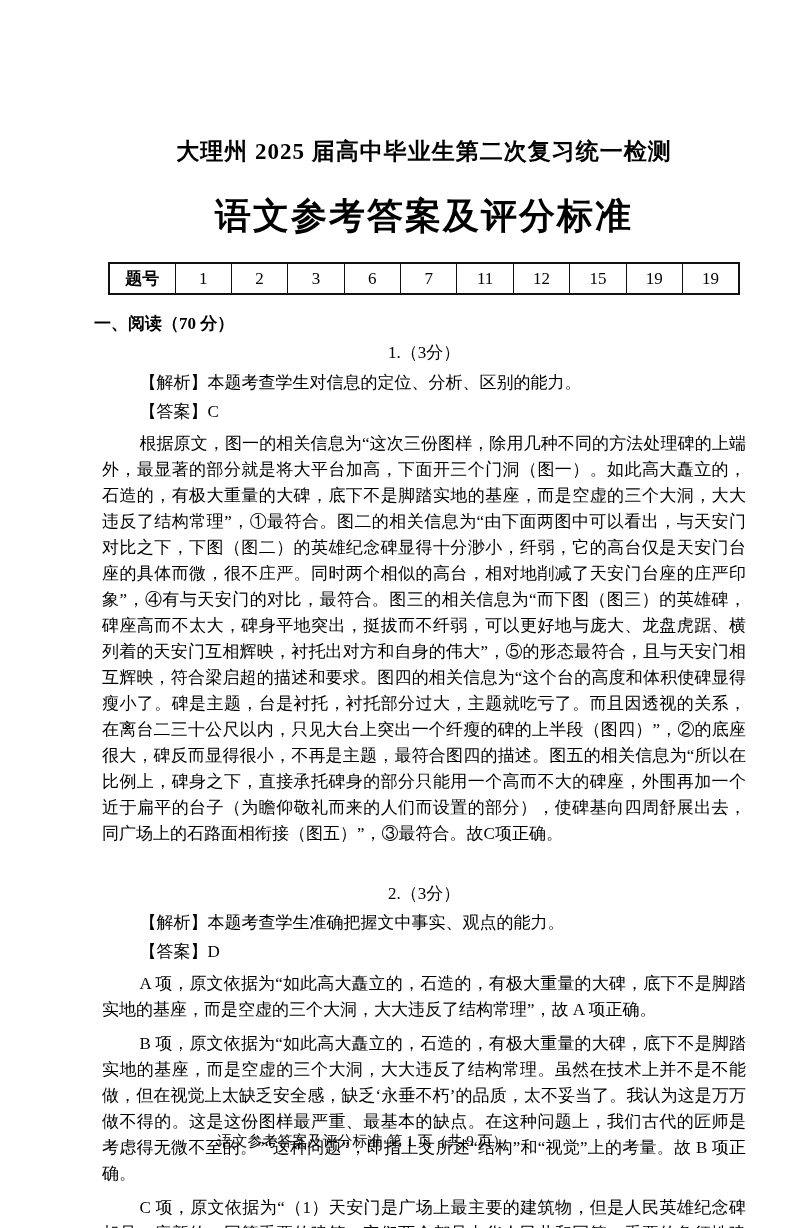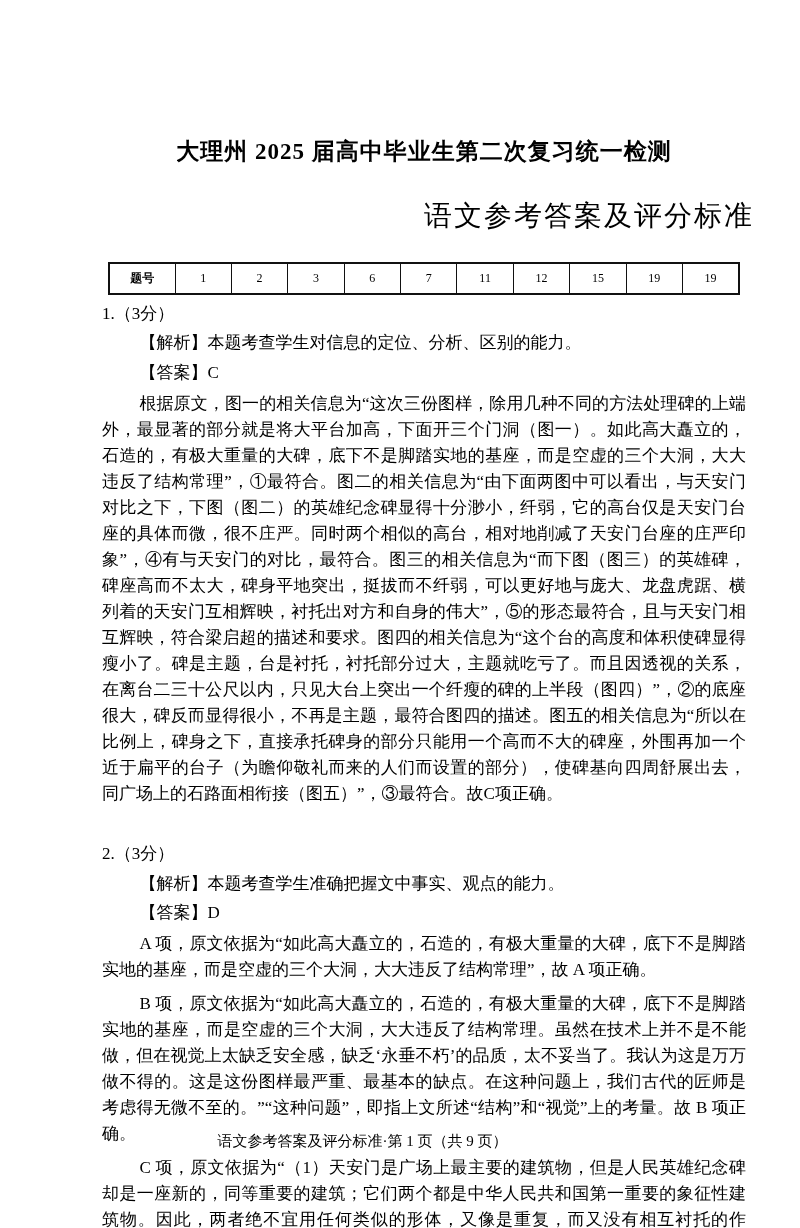--- a/index.html
+++ b/index.html
@@ -15,55 +15,55 @@
     padding: 106px 62px 0 62px;
   }
   .title-small {
     text-align: center;
     font-size: 23px;
     font-weight: bold;
     line-height: 28px;
     letter-spacing: 1px;
   }
   .title-large {
-    text-align: right;
-    font-size: 28px;
-    font-weight: normal;
+    text-align: center;
+    font-size: 36px;
+    font-weight: bold;
     line-height: 48px;
     margin-top: 26px;
     letter-spacing: 2px;
   }
   table.answer-table {
     border-collapse: collapse;
     margin: 22px auto 0 auto;
     width: 632px;
     table-layout: fixed;
   }
   table.answer-table td {
     border: 1px solid #111;
     text-align: center;
     vertical-align: middle;
     height: 31px;
-    font-size: 12px;
+    font-size: 17px;
     padding: 0;
   }
   table.answer-table { border: 2px solid #111; }
   table.answer-table td.row-label { font-weight: bold; width: 66px; }
   .section-heading {
     font-weight: bold;
     font-size: 17px;
     line-height: 21.4px;
     margin-top: 18px;
   }
   .subsection-heading {
     font-weight: bold;
     font-size: 17px;
     line-height: 21.4px;
   }
-  .q-number { font-size: 17px; line-height: 21.4px; }
+  .q-number { font-size: 17px; line-height: 21.4px; text-align: center; }
   .indent-line { font-size: 17px; line-height: 21.4px; text-indent: 2.2em; }
   .para {
     font-size: 17px;
     line-height: 26px;
     text-indent: 2.2em;
     text-align: justify;
   }
   .q2-block { margin-top: 36px; }
   .footer {
     position: absolute;
@@ -94,20 +94,21 @@
         <td>7</td>
         <td>11</td>
         <td>12</td>
         <td>15</td>
         <td>19</td>
         <td>19</td>
       </tr>
     </tbody>
   </table>
 
+  <div class="section-heading">一、阅读（70 分）</div>
 
   <div>
     <div class="q-number">1.（3分）</div>
     <div class="indent-line">【解析】本题考查学生对信息的定位、分析、区别的能力。</div>
     <div class="indent-line">【答案】C</div>
     <div class="para">根据原文，图一的相关信息为“这次三份图样，除用几种不同的方法处理碑的上端外，最显著的部分就是将大平台加高，下面开三个门洞（图一）。如此高大矗立的，石造的，有极大重量的大碑，底下不是脚踏实地的基座，而是空虚的三个大洞，大大违反了结构常理”，①最符合。图二的相关信息为“由下面两图中可以看出，与天安门对比之下，下图（图二）的英雄纪念碑显得十分渺小，纤弱，它的高台仅是天安门台座的具体而微，很不庄严。同时两个相似的高台，相对地削减了天安门台座的庄严印象”，④有与天安门的对比，最符合。图三的相关信息为“而下图（图三）的英雄碑，碑座高而不太大，碑身平地突出，挺拔而不纤弱，可以更好地与庞大、龙盘虎踞、横列着的天安门互相辉映，衬托出对方和自身的伟大”，⑤的形态最符合，且与天安门相互辉映，符合梁启超的描述和要求。图四的相关信息为“这个台的高度和体积使碑显得瘦小了。碑是主题，台是衬托，衬托部分过大，主题就吃亏了。而且因透视的关系，在离台二三十公尺以内，只见大台上突出一个纤瘦的碑的上半段（图四）”，②的底座很大，碑反而显得很小，不再是主题，最符合图四的描述。图五的相关信息为“所以在比例上，碑身之下，直接承托碑身的部分只能用一个高而不大的碑座，外围再加一个近于扁平的台子（为瞻仰敬礼而来的人们而设置的部分），使碑基向四周舒展出去，同广场上的石路面相衔接（图五）”，③最符合。故C项正确。</div>
   </div>
 
   <div class="q2-block">
     <div class="q-number">2.（3分）</div>

